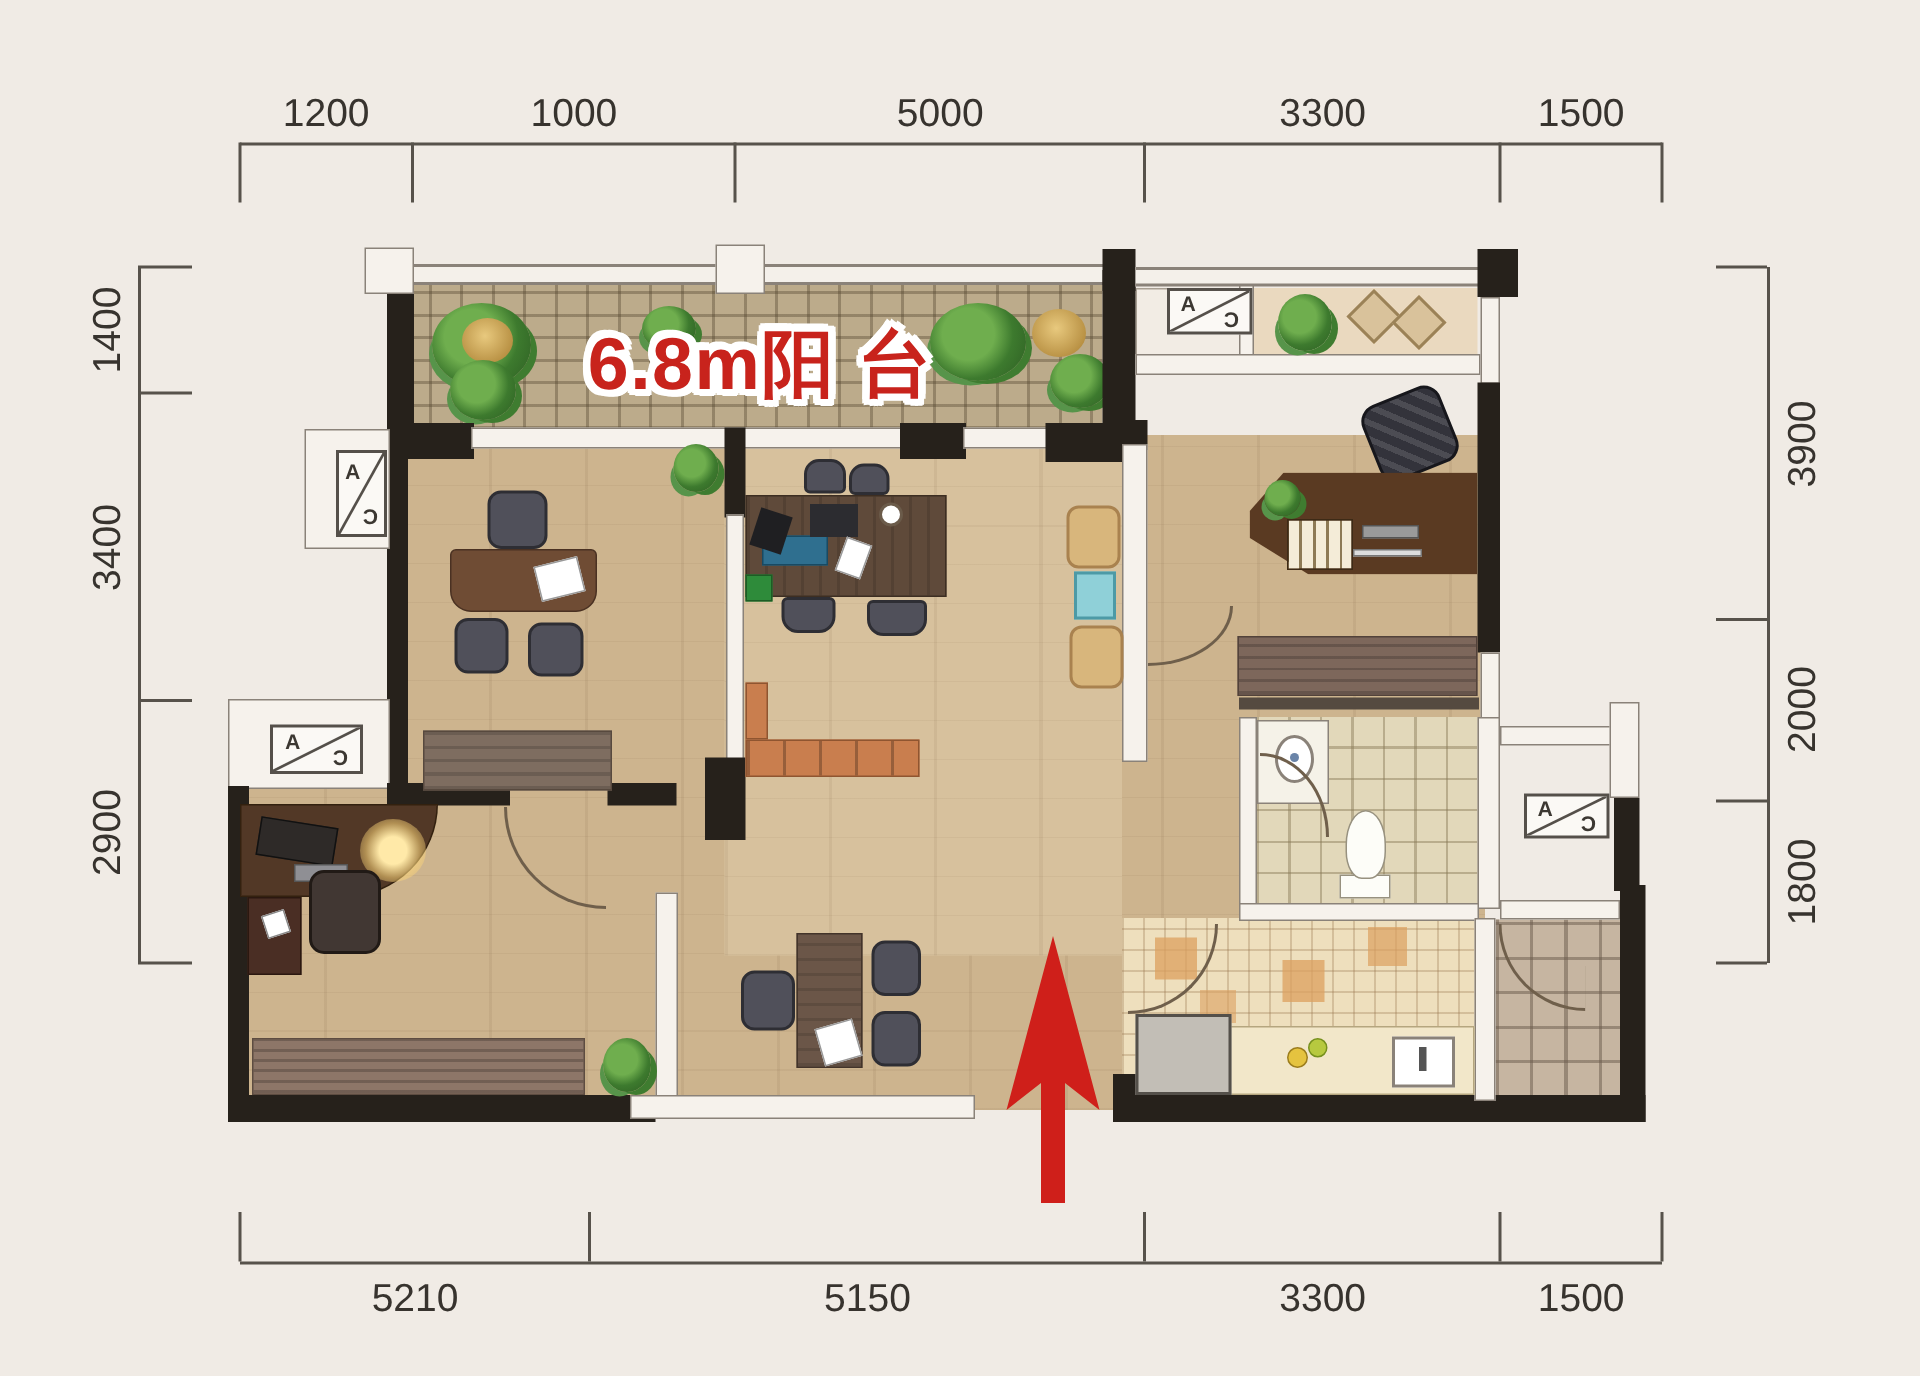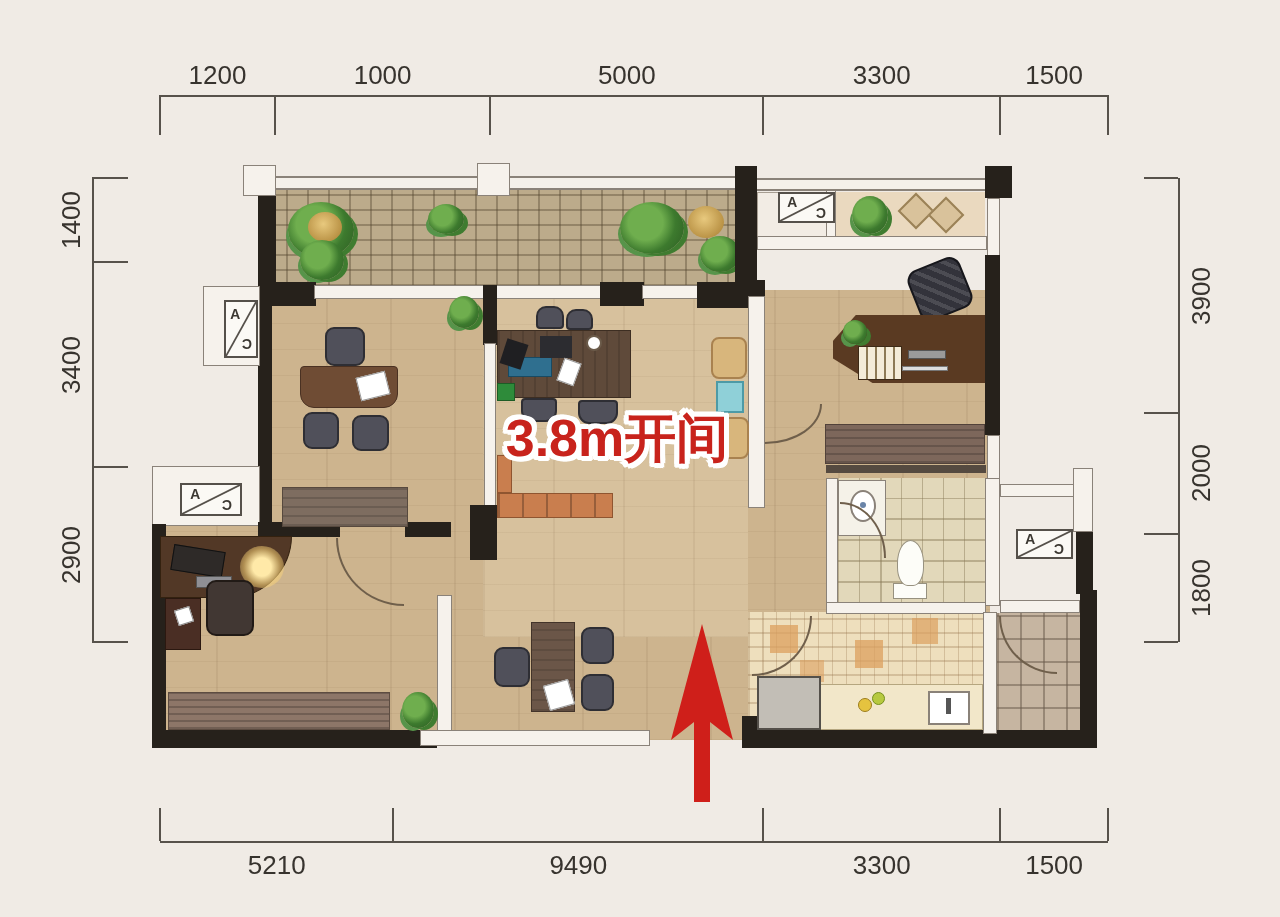--- a/index.html
+++ b/index.html
@@ -53,21 +53,21 @@
       <div class="dimlabel" style="left: 763.273px; width: 237px; top: 61px;">3300</div>
       <div class="dimtick" style="left: 999.273px; top: 95px; width: 2px; height: 40px;"></div>
       <div class="dimlabel" style="left: 1000.27px; width: 107.727px; top: 61px;">1500</div>
       <div class="dimtick" style="left: 1107px; top: 95px; width: 2px; height: 40px;"></div>
     </div>
   <div>
       <div class="dimline" style="left: 160px; top: 841px; width: 948px; height: 2px;"></div>
       <div class="dimtick" style="left: 159px; top: 808px; width: 2px; height: 33px;"></div>
       <div class="dimlabel" style="left: 160px; width: 233.409px; top: 851px;">5210</div>
       <div class="dimtick" style="left: 392.409px; top: 808px; width: 2px; height: 33px;"></div>
-      <div class="dimlabel" style="left: 393.409px; width: 369.864px; top: 851px;">9490</div>
+      <div class="dimlabel" style="left: 393.409px; width: 369.864px; top: 851px;">5150</div>
       <div class="dimtick" style="left: 762.273px; top: 808px; width: 2px; height: 33px;"></div>
       <div class="dimlabel" style="left: 763.273px; width: 237px; top: 851px;">3300</div>
       <div class="dimtick" style="left: 999.273px; top: 808px; width: 2px; height: 33px;"></div>
       <div class="dimlabel" style="left: 1000.27px; width: 107.727px; top: 851px;">1500</div>
       <div class="dimtick" style="left: 1107px; top: 808px; width: 2px; height: 33px;"></div>
     </div>
   <div>
       <div class="dimline" style="left: 92px; top: 178px; width: 2px; height: 464px;"></div>
       <div class="dimtick" style="left: 92px; top: 177px; width: 36px; height: 2px;"></div>
       <div class="dimlabel v" style="left: 71px; top: 220.182px;">1400</div>
@@ -261,20 +261,20 @@
     <div class="furn" style="left:800px;top:684px;width:183px;height:46px;background:#f2e7c9;border:1.5px solid #b5a67f;"></div>
     <div class="furn" style="left:928px;top:691px;width:42px;height:34px;background:#fff;border:2px solid #8a8279;"></div>
     <div class="furn" style="left:946px;top:698px;width:5px;height:16px;background:#555;"></div>
     <div class="furn" style="left:858px;top:698px;width:14px;height:14px;border-radius:50%;background:#e5c33f;border:1px solid #9c7d1d;"></div>
     <div class="furn" style="left:872px;top:692px;width:13px;height:13px;border-radius:50%;background:#b7c93f;border:1px solid #76901d;"></div>
     <div class="furn" style="left:757px;top:676px;width:64px;height:54px;background:#c2beb6;border:2px solid #54504a;"></div>
     <div class="arc" style="left:752px;top:616px;width:60px;height:60px;border-radius:0 0 100% 0;border-top:none;border-left:none;"></div>
 
     <div class="arc" style="left:999px;top:616px;width:58px;height:58px;border-radius:0 0 0 100%;border-top:none;border-right:none;"></div>
 
-    <div class="redlabel" style="left:492px;top:404px;width:250px;font-size:52px;">3.8m开间</div>
+    <div class="redlabel" style="left:332px;top:210px;width:350px;font-size:49px;letter-spacing:1px;">6.8m阳 台</div>
 
     <svg class="abs" style="left:670px;top:624px;" width="64" height="178" viewBox="0 0 64 178">
       <polygon points="32,0 63,116 40,98 40,178 24,178 24,98 1,116" fill="#cf1f1a"></polygon>
     </svg>
 
   </div>
 </div>
 
 </body></html>

